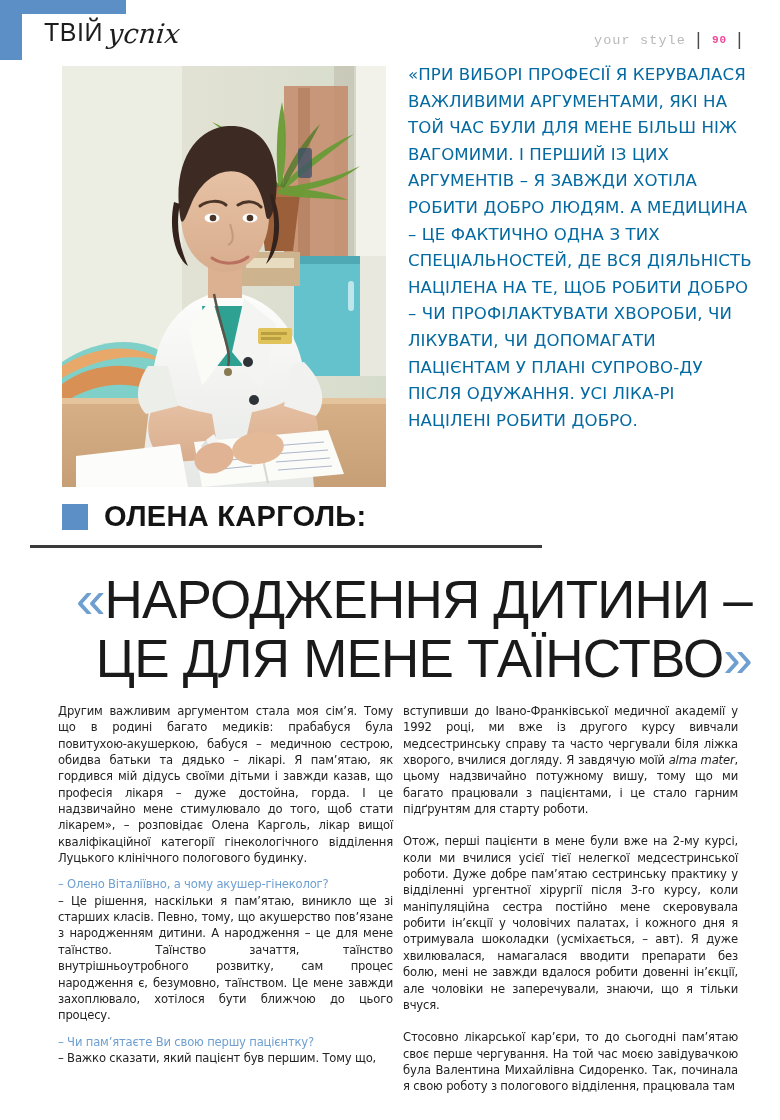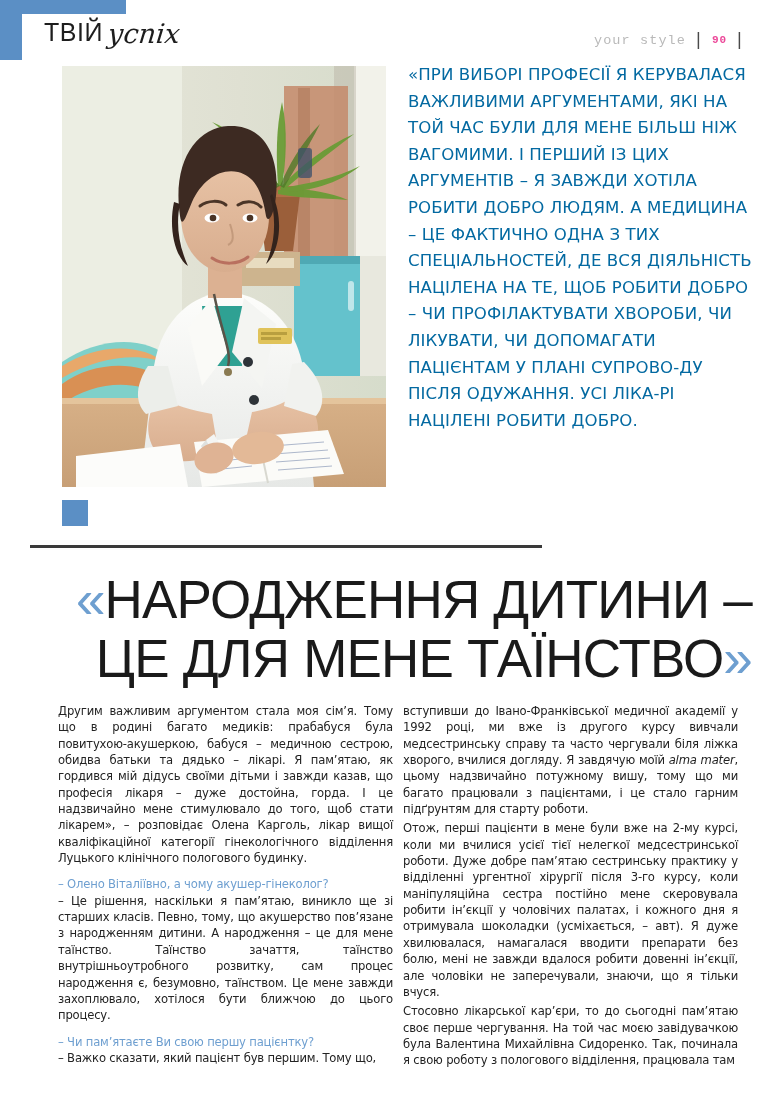--- a/index.html
+++ b/index.html
@@ -130,21 +130,21 @@
     text-align:justify;
     color:#232323;
     letter-spacing:-0.18px;
   }
   .col p { margin:0; text-indent:0; }
   .col p.q {
     color:#6e9fd0;
     margin-top:10px;
   }
   .col p.a { margin-bottom:0; }
-  .col p + p.body { margin-top:3px; }
+  .col p + p.body { margin-top:16px; }
   .col .ital { font-style:italic; }
 </style>
 </head>
 <body>
 
 <div class="corner-top"></div>
 <div class="corner-left"></div>
 <div class="corner-notch"></div>
 
 <div class="masthead">
@@ -283,20 +283,21 @@
     <ellipse cx="196" cy="382" rx="26" ry="16" fill="#e3b997" transform="rotate(-8 196 382)"></ellipse>
   </svg>
 </div>
 
 <div class="pullquote">
   <p>«ПРИ ВИБОРІ ПРОФЕСІЇ Я КЕРУВАЛАСЯ ВАЖЛИВИМИ АРГУМЕНТАМИ, ЯКІ НА ТОЙ ЧАС БУЛИ ДЛЯ МЕНЕ БІЛЬШ НІЖ ВАГОМИМИ. І ПЕРШИЙ ІЗ ЦИХ АРГУМЕНТІВ – Я ЗАВЖДИ ХОТІЛА РОБИТИ ДОБРО ЛЮДЯМ. А МЕДИЦИНА – ЦЕ ФАКТИЧНО ОДНА З ТИХ СПЕЦІАЛЬНОСТЕЙ, ДЕ ВСЯ ДІЯЛЬНІСТЬ НАЦІЛЕНА НА ТЕ, ЩОБ РОБИТИ ДОБРО – ЧИ ПРОФІЛАКТУВАТИ ХВОРОБИ, ЧИ ЛІКУВАТИ, ЧИ ДОПОМАГАТИ ПАЦІЄНТАМ У ПЛАНІ СУПРОВО-ДУ ПІСЛЯ ОДУЖАННЯ. УСІ ЛІКА-РІ НАЦІЛЕНІ РОБИТИ ДОБРО.</p>
 </div>
 
 <div class="nameline">
   <span class="sq"></span>
+  <span class="nm">ОЛЕНА КАРГОЛЬ:</span>
 </div>
 <div class="name-rule"></div>
 
 <div class="headline">
   <div class="hl-row"><span class="gmark">«</span><span>НАРОДЖЕННЯ ДИТИНИ –</span></div>
   <div class="hl-row r2"><span>ЦЕ ДЛЯ МЕНЕ ТАЇНСТВО</span><span class="gmark">»</span></div>
 </div>
 
 <div class="cols">
 

